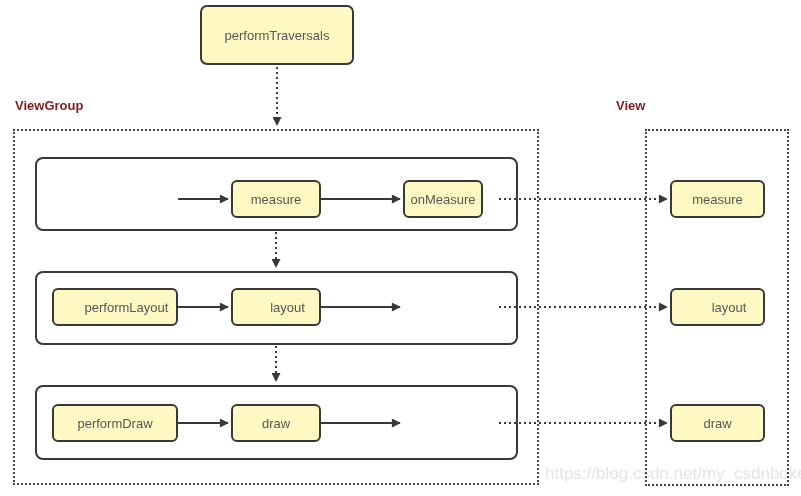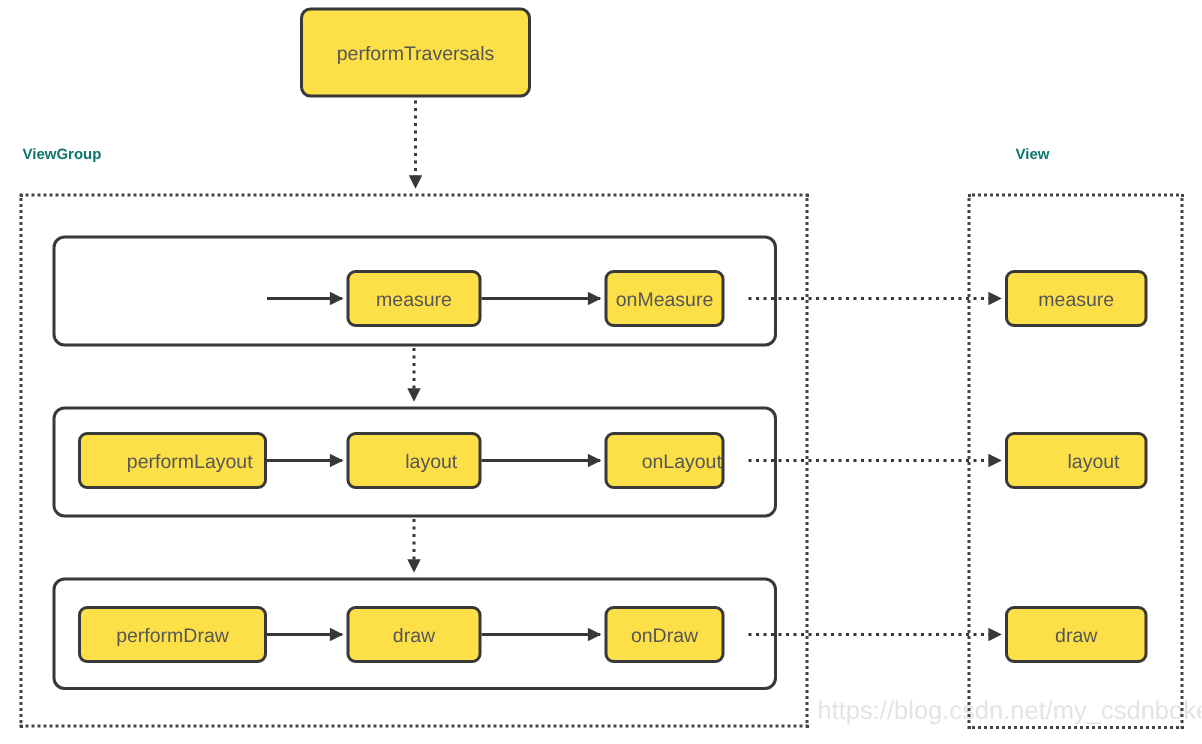--- a/index.html
+++ b/index.html
@@ -3,30 +3,30 @@
 <meta charset="utf-8">
 <style>
   html,body{margin:0;padding:0;background:#ffffff;}
   #canvas{
     position:relative;width:801px;height:496px;background:#ffffff;
     overflow:hidden;
     font-family:"Liberation Sans", sans-serif;
   }
   .node{
     position:absolute;box-sizing:border-box;
-    border:2px solid #383838;border-radius:6px;background:#fde047;
+    border:2px solid #383838;border-radius:6px;background:#fef9c3;
     display:flex;align-items:center;justify-content:center;
     font-size:13px;color:#565656;z-index:3;
   }
   .top-node{left:200px;top:5px;width:154px;height:60px;border-radius:7px;}
   .group-label{
-    position:absolute;font-size:10px;font-weight:bold;color:#0f766e;z-index:3;
+    position:absolute;font-size:13px;font-weight:bold;color:#7f1d1d;z-index:3;
   }
   .vg-label{left:15px;top:98px;}
-  .view-label{left:677px;top:98px;}
+  .view-label{left:616px;top:98px;}
   .dashed-container{
     position:absolute;box-sizing:border-box;
     border:2px dotted #444444;background:transparent;z-index:1;
   }
   .vg-container{left:13px;top:129px;width:526px;height:356px;}
   .view-container{left:645px;top:129px;width:144px;height:357px;}
   .row-rect{
     position:absolute;box-sizing:border-box;left:35px;width:483px;height:74px;
     border:2px solid #383838;border-radius:8px;background:transparent;z-index:2;
   }
@@ -84,26 +84,24 @@
   <div class="group-label vg-label">ViewGroup</div>
   <div class="dashed-container vg-container"></div>
 
   <div class="row-rect row1"></div>
   <div class="node c2 r1">measure</div>
   <div class="node c3 r1">onMeasure</div>
 
   <div class="row-rect row2"></div>
   <div class="node c1 r2">performLayout</div>
   <div class="node c2 r2">layout</div>
-  <div class="node c3 r2">onLayout</div>
 
   <div class="row-rect row3"></div>
   <div class="node c1 r3">performDraw</div>
   <div class="node c2 r3">draw</div>
-  <div class="node c3 r3">onDraw</div>
 
   <div class="group-label view-label">View</div>
   <div class="dashed-container view-container"></div>
   <div class="node cv r1">measure</div>
   <div class="node cv r2">layout</div>
   <div class="node cv r3">draw</div>
 
 </div>
 
 </body></html>

